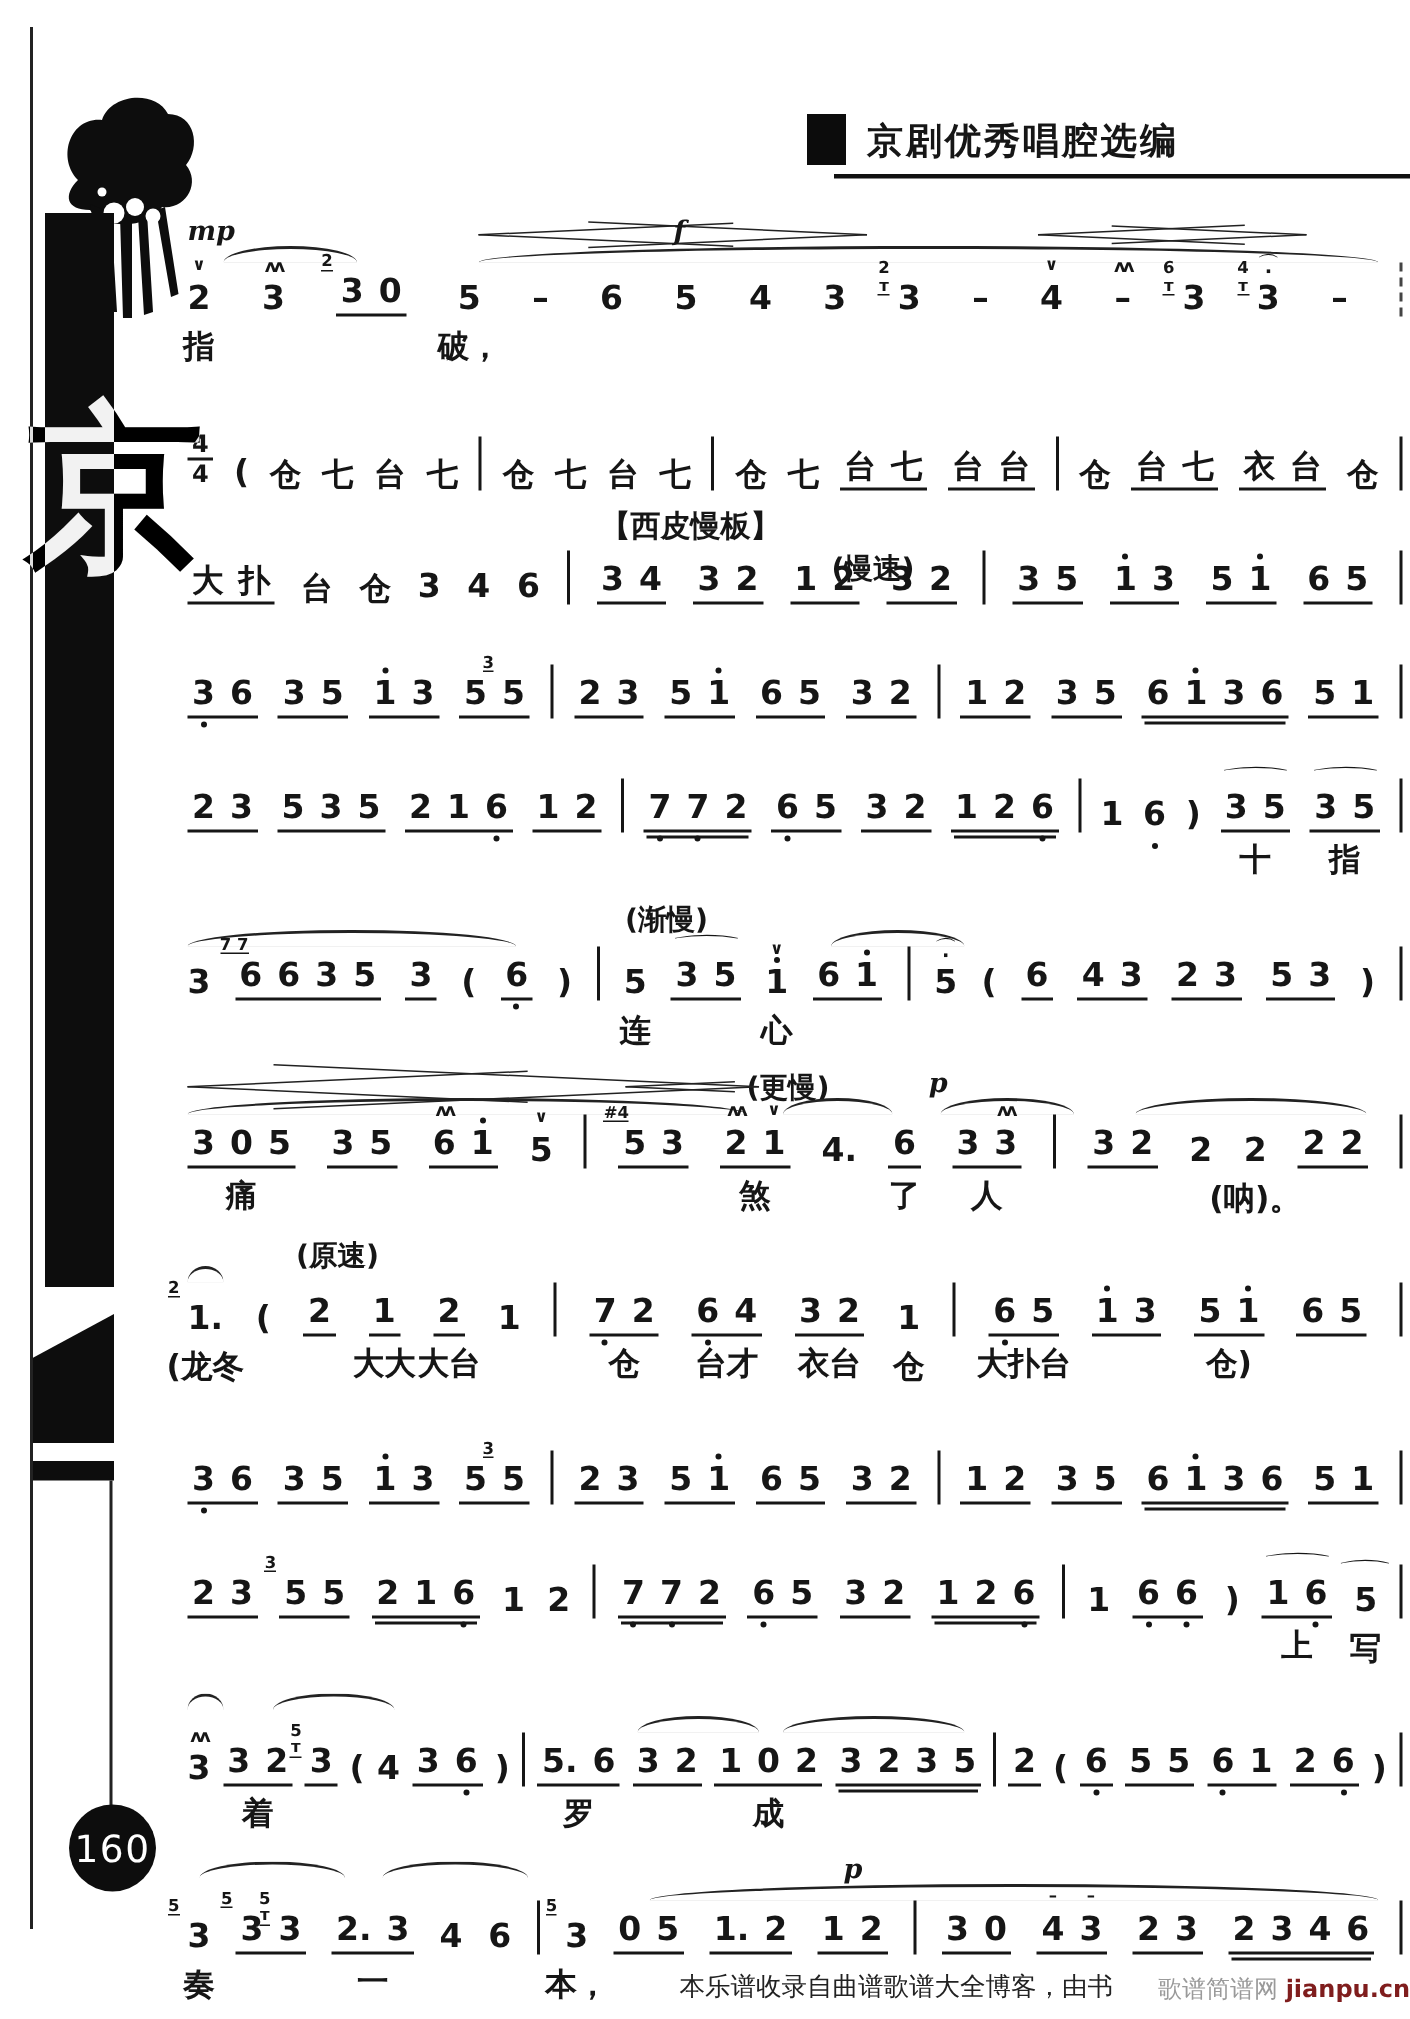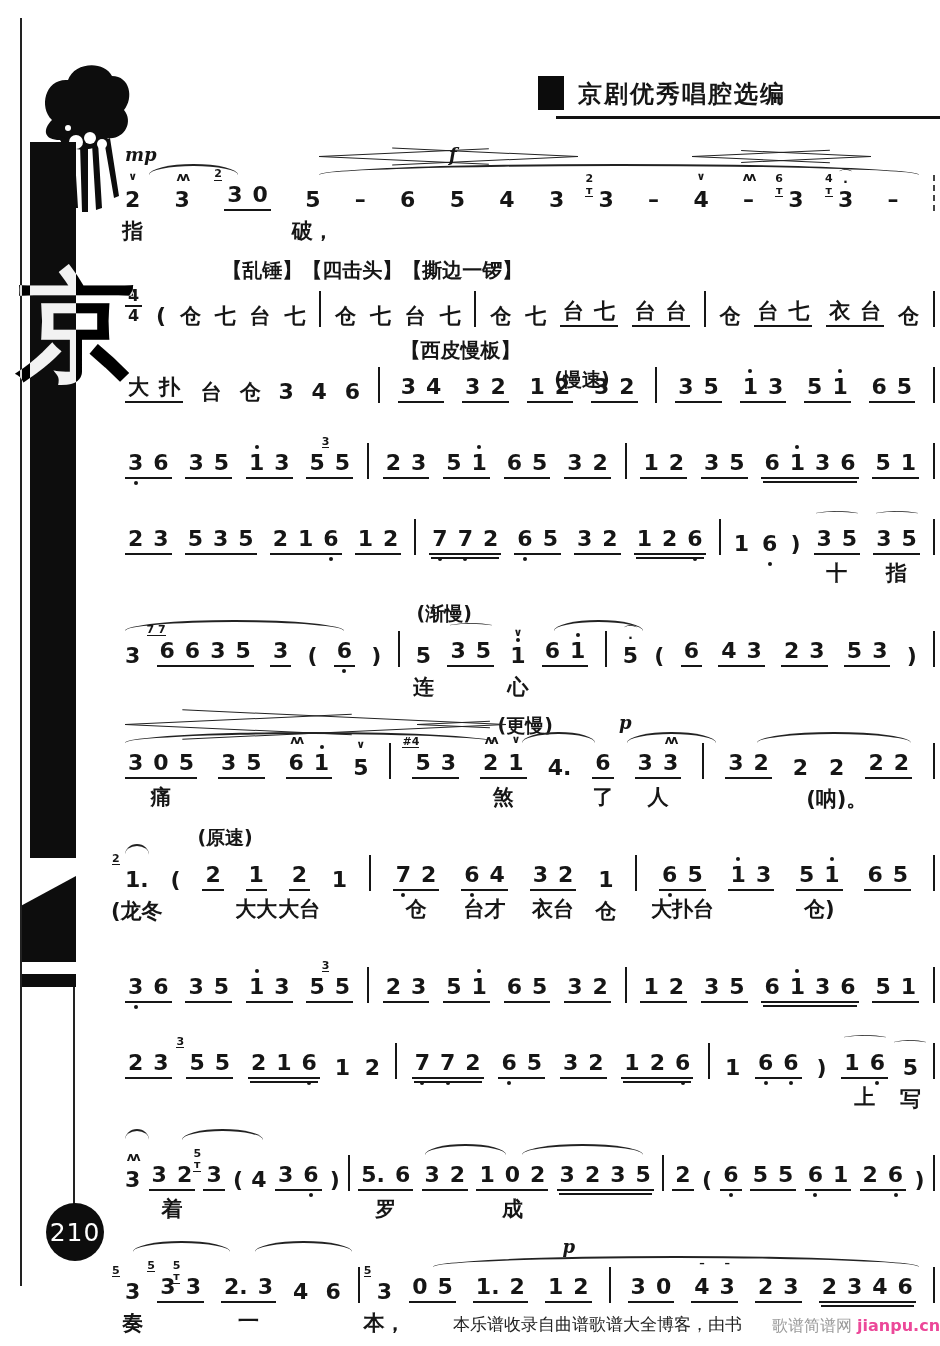--- a/index.html
+++ b/index.html
@@ -100,21 +100,21 @@
     <circle cx="46" cy="84" r="7" fill="#fff"></circle>
     <circle cx="60" cy="80" r="6" fill="#fff"></circle>
     <circle cx="72" cy="86" r="5" fill="#fff"></circle>
     <circle cx="38" cy="70" r="3" fill="#fff"></circle>
   </svg>
   <div class="lbar" data-interactable="false"></div>
   <div class="lwedge" data-interactable="false"></div>
   <div class="lband" data-interactable="false"></div>
   <div class="dropline" data-interactable="false"></div>
   <div class="pagecircle" data-interactable="false">
-    <span data-interactable="false">210</span>
+    <span data-interactable="false">160</span>
   </div>
   <div class="jing" data-interactable="false">京</div>
 
   <div class="content" data-interactable="false">
       <div class="mline has-ly" data-interactable="false">
         <div class="deco" data-interactable="false">
           <span class="dk-txt it" data-interactable="false" style="left: 0%;">mp</span>
           <span class="dk-arc slot1" data-interactable="false" style="left: 3%; width: 11%;"></span>
           <span class="hp cresc" data-interactable="false" style="left: 24%; width: 21%;">
             <i class="a" data-interactable="false"></i>
@@ -152,23 +152,20 @@
           <span class="note" data-interactable="false"><span class="ntx" data-interactable="false">–</span></span>
           <span class="note" data-interactable="false"><span class="ntx" data-interactable="false">4</span><span class="top" data-interactable="false">∨</span></span>
           <span class="note" data-interactable="false"><span class="ntx" data-interactable="false">–</span><span class="top tr" data-interactable="false">ʌʌ</span></span>
           <span class="note" data-interactable="false"><span class="ntx" data-interactable="false">3</span><span class="grace" data-interactable="false">6<br data-interactable="false">ᴛ</span></span>
           <span class="note" data-interactable="false"><span class="ntx" data-interactable="false">3</span><span class="grace" data-interactable="false">4<br data-interactable="false">ᴛ</span><span class="top ferm" data-interactable="false">⌒<span class="fdot" data-interactable="false">·</span></span></span>
           <span class="note" data-interactable="false"><span class="ntx" data-interactable="false">–</span></span>
           <span class="bar dashed" data-interactable="false"></span>
         </div>
       </div>
       <div class="mline" data-interactable="false">
-        <div class="deco" data-interactable="false">
-          <span class="lab bold" data-interactable="false" style="left: 12%;">【乱锤】【四击头】【撕边一锣】</span>
-        </div>
         <div class="notes" data-interactable="false">
           <span class="ts" data-interactable="false">
             <span class="tsn" data-interactable="false">4</span>
             <span class="tsn" data-interactable="false">4</span>
           </span>
           <span class="note" data-interactable="false"><span class="ntx" data-interactable="false">(</span></span>
           <span class="note cjk" data-interactable="false"><span class="ntx" data-interactable="false">仓</span></span>
           <span class="note cjk" data-interactable="false"><span class="ntx" data-interactable="false">七</span></span>
           <span class="note cjk" data-interactable="false"><span class="ntx" data-interactable="false">台</span></span>
           <span class="note cjk" data-interactable="false"><span class="ntx" data-interactable="false">七</span></span>
@@ -793,16 +790,16 @@
             <span class="note" data-interactable="false"><span class="ntx" data-interactable="false">6</span></span>
           </span>
           <span class="bar" data-interactable="false"></span>
         </div>
       </div>
     </div>
 
   <div class="foot-src" data-interactable="false">本乐谱收录自曲谱歌谱大全博客，由书</div>
   <div class="watermark" data-interactable="false">
     <span class="wm-name" data-interactable="false">歌谱简谱网</span>
-    <span class="wm-url" data-interactable="false" style="color: #ec4899;">jianpu.cn</span>
+    <span class="wm-url" data-interactable="false" style="color: #7f1d1d;">jianpu.cn</span>
   </div>
 
 </div>
 
 </body></html>

